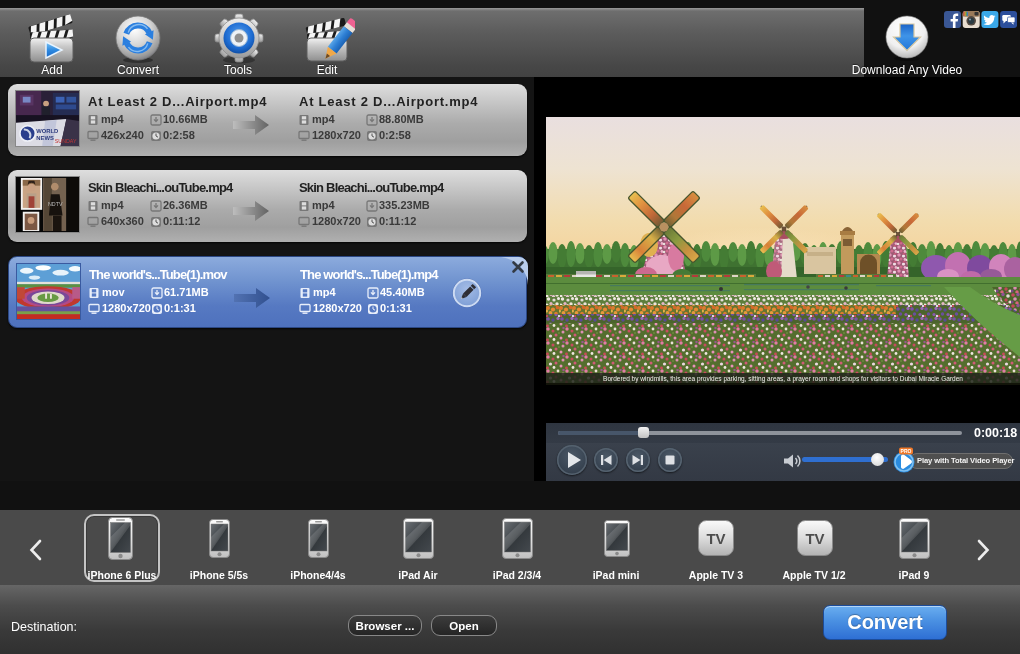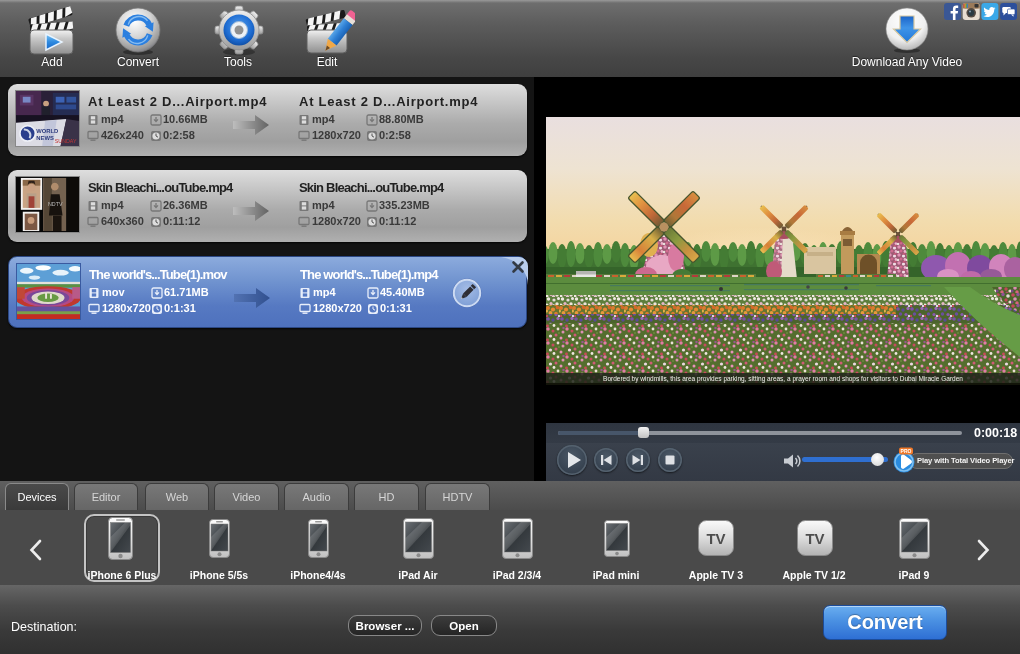--- a/index.html
+++ b/index.html
@@ -1,21 +1,21 @@
 <!DOCTYPE html>
 <html><head>
 <meta charset="utf-8">
 <style>
 * { margin:0; padding:0; box-sizing:border-box; }
 html,body { width:1020px; height:654px; overflow:hidden; font-family:"Liberation Sans", sans-serif; }
 #app { position:relative; width:1020px; height:654px; background:#111; }
 .abs { position:absolute; }
 
 
-#toolbar { left:0; top:0; width:1020px; height:77px;
+#toolbar { left:0; top:8px; width:864px; height:77px;
   background:linear-gradient(180deg,#9a9a9a 0px,#6e6e6e 3px,#5d5d5d 30%,#474747 75%,#3f3f3f 100%); }
 .tblabel { position:absolute; color:#fff; font-size:12px; text-align:center; text-shadow:0 -1px 1px rgba(0,0,0,.5); }
 
 
 #leftpanel { left:0; top:77px; width:534px; height:404px; background:#141414; }
 .card { position:absolute; left:8px; width:519px; height:72px; border-radius:9px;
   background:linear-gradient(180deg,#dedede 0%,#cdcdcd 18%,#ababab 55%,#9f9f9f 80%,#b0b0b0 100%);
   box-shadow:0 1px 2px rgba(0,0,0,.8); }
 .card.blue { background:linear-gradient(180deg,#8cabdd 0%,#7093cf 35%,#5679c2 70%,#4e71bd 100%);
   border:1px solid #2c4884; }
@@ -854,29 +854,20 @@
         <svg class="abs" style="left:346px;top:4px;" width="26" height="28" viewBox="0 0 26 28">
           <circle cx="12" cy="15" r="10.5" fill="#2a8ce0"></circle>
           <circle cx="12" cy="15" r="9" fill="none" stroke="#7fc0f0" stroke-width="1.5"></circle>
           <path d="M9 9.5 a 2 2 0 0 1 3 -1.7 l 7 5.2 a 2 2 0 0 1 0 3.4 l -7 5.2 a 2 2 0 0 1 -3 -1.7 Z" fill="#fff"></path>
           <rect x="7" y="0.5" width="14" height="7" rx="2" fill="#f07828"></rect>
           <text x="14" y="6" font-size="5" font-weight="bold" fill="#fff" text-anchor="middle">PRO</text>
         </svg>
       </div>
     </div>
   </div>
-  <div id="tabstrip" class="abs">
-    <div class="tab active" style="left:5px;width:64px;">Devices</div>
-    <div class="tab" style="left:74px;width:64px;">Editor</div>
-    <div class="tab" style="left:145px;width:64px;">Web</div>
-    <div class="tab" style="left:214px;width:65px;">Video</div>
-    <div class="tab" style="left:284px;width:65px;">Audio</div>
-    <div class="tab" style="left:354px;width:65px;">HD</div>
-    <div class="tab" style="left:425px;width:65px;">HDTV</div>
-  </div>
   <div id="devices" class="abs">
     <svg class="abs" style="left:28px;top:29px;" width="14" height="22">
         <path d="M12 2 L3.5 11 L12 20" stroke="#ededed" stroke-width="2.6" fill="none" stroke-linecap="round"></path>
       </svg>
     <svg class="abs" style="left:977px;top:29px;" width="14" height="22">
         <path d="M2 2 L10.5 11 L2 20" stroke="#ededed" stroke-width="2.6" fill="none" stroke-linecap="round"></path>
       </svg>
 
     <div class="abs" style="left:84px;top:4px;width:76px;height:68px;border:2px solid #c4c4c4;border-radius:10px;box-shadow:inset 0 0 0 1px #3a3a3a;"></div>
 

